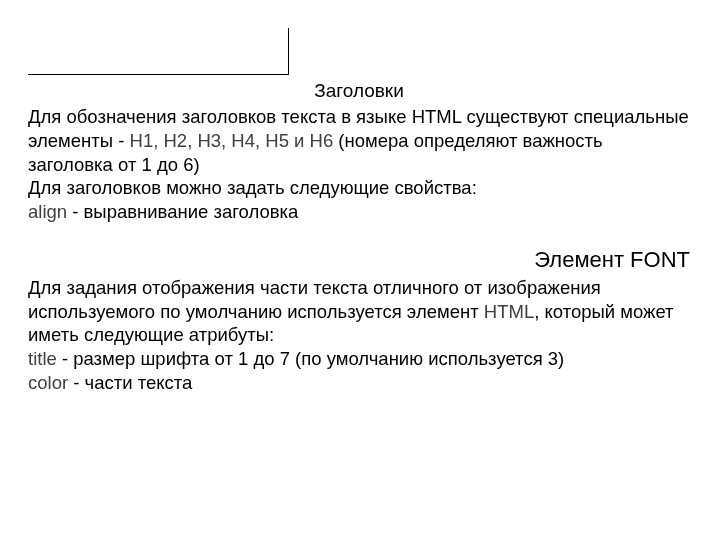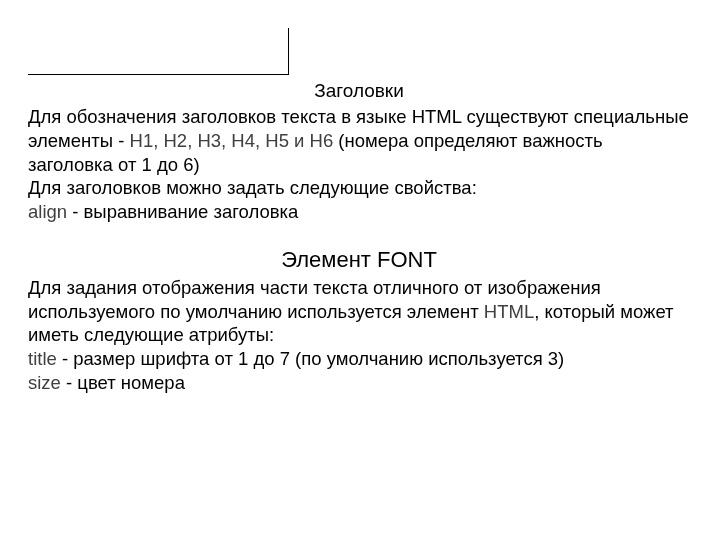--- a/index.html
+++ b/index.html
@@ -27,21 +27,21 @@
     font-size: 18.5px;
     line-height: 1.28;
   }
   .heading {
     text-align: center;
     font-size: 19px;
     margin: 0;
     padding-bottom: 2px;
   }
   .heading2 {
-    text-align: center;
+    text-align: right;
     font-size: 22px;
     margin: 0;
     padding-top: 22px;
     padding-bottom: 2px;
   }
   .kw {
     color: #404040;
   }
   p {
     margin: 0;
@@ -74,17 +74,17 @@
     <p>
       <span>Для задания отображения части текста отличного от изображения используемого по умолчанию используется элемент </span><span class="kw">HTML</span><span>, который может иметь следующие атрибуты:</span>
     </p>
 
 
     <p>
       <span class="kw">title</span><span> - размер шрифта от 1 до 7 (по умолчанию используется 3)</span>
     </p>
 
     <p>
-      <span class="kw">size</span><span> - цвет номера</span>
+      <span class="kw">color</span><span> - части текста</span>
     </p>
 
   </div>
 </div>
 
 </body></html>

